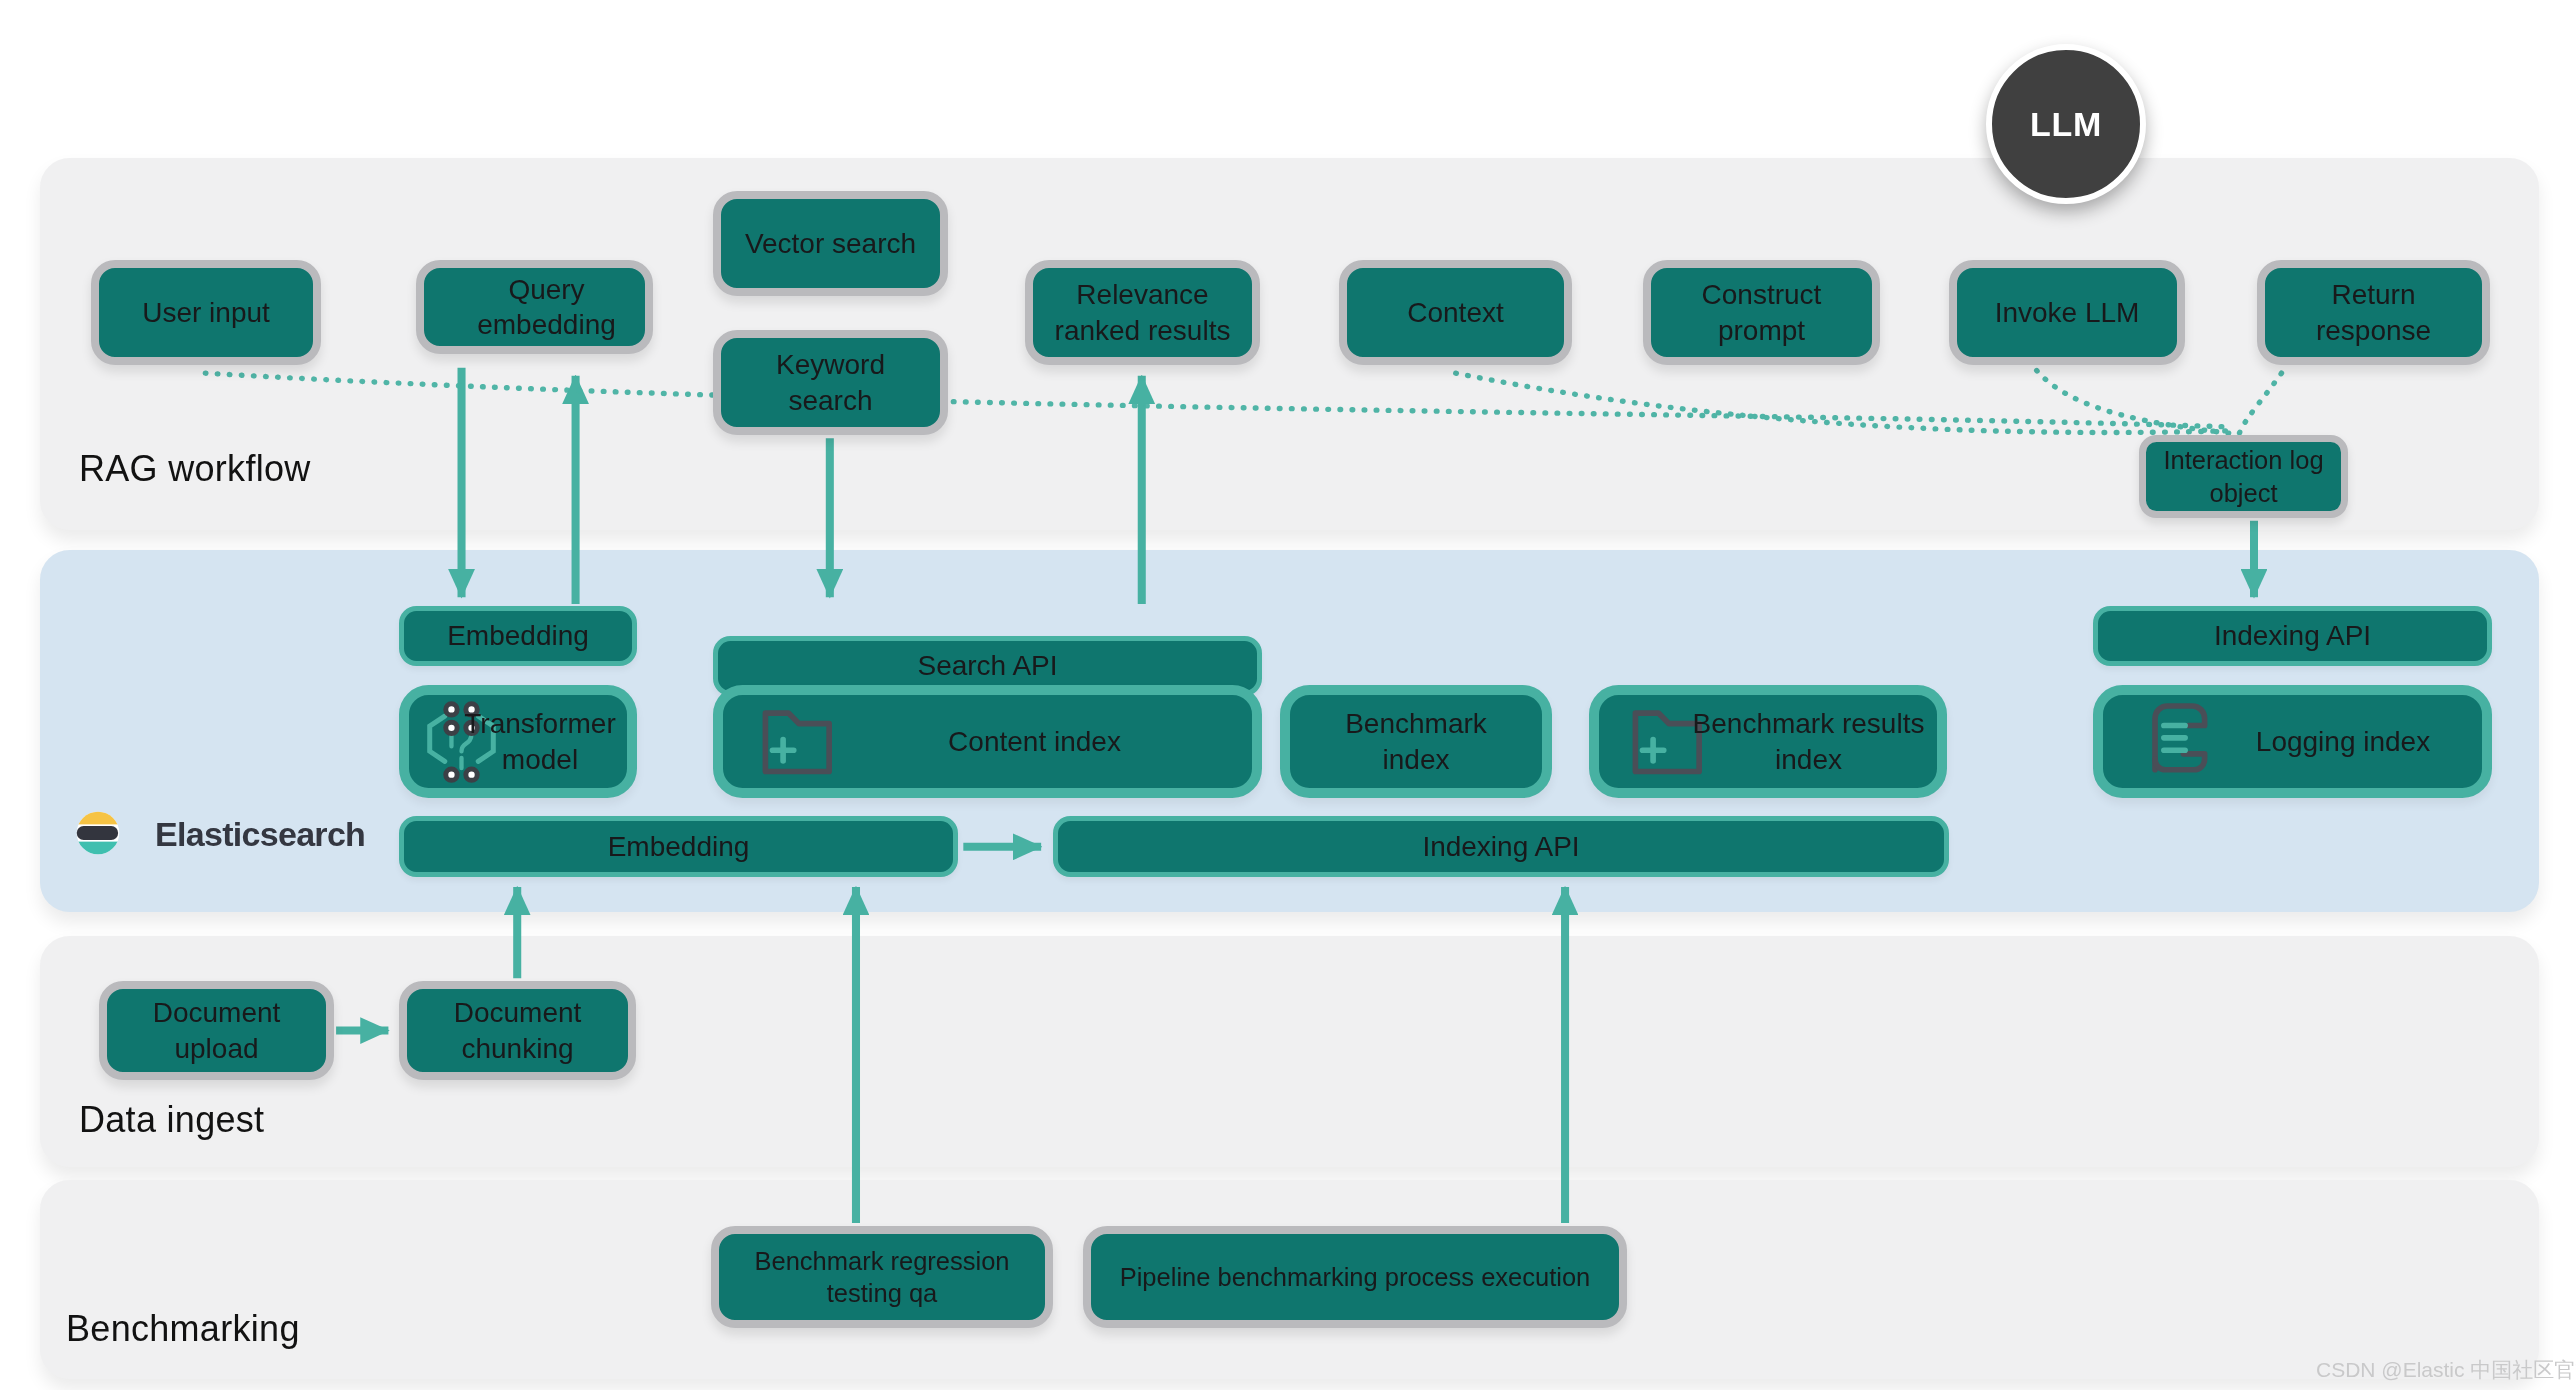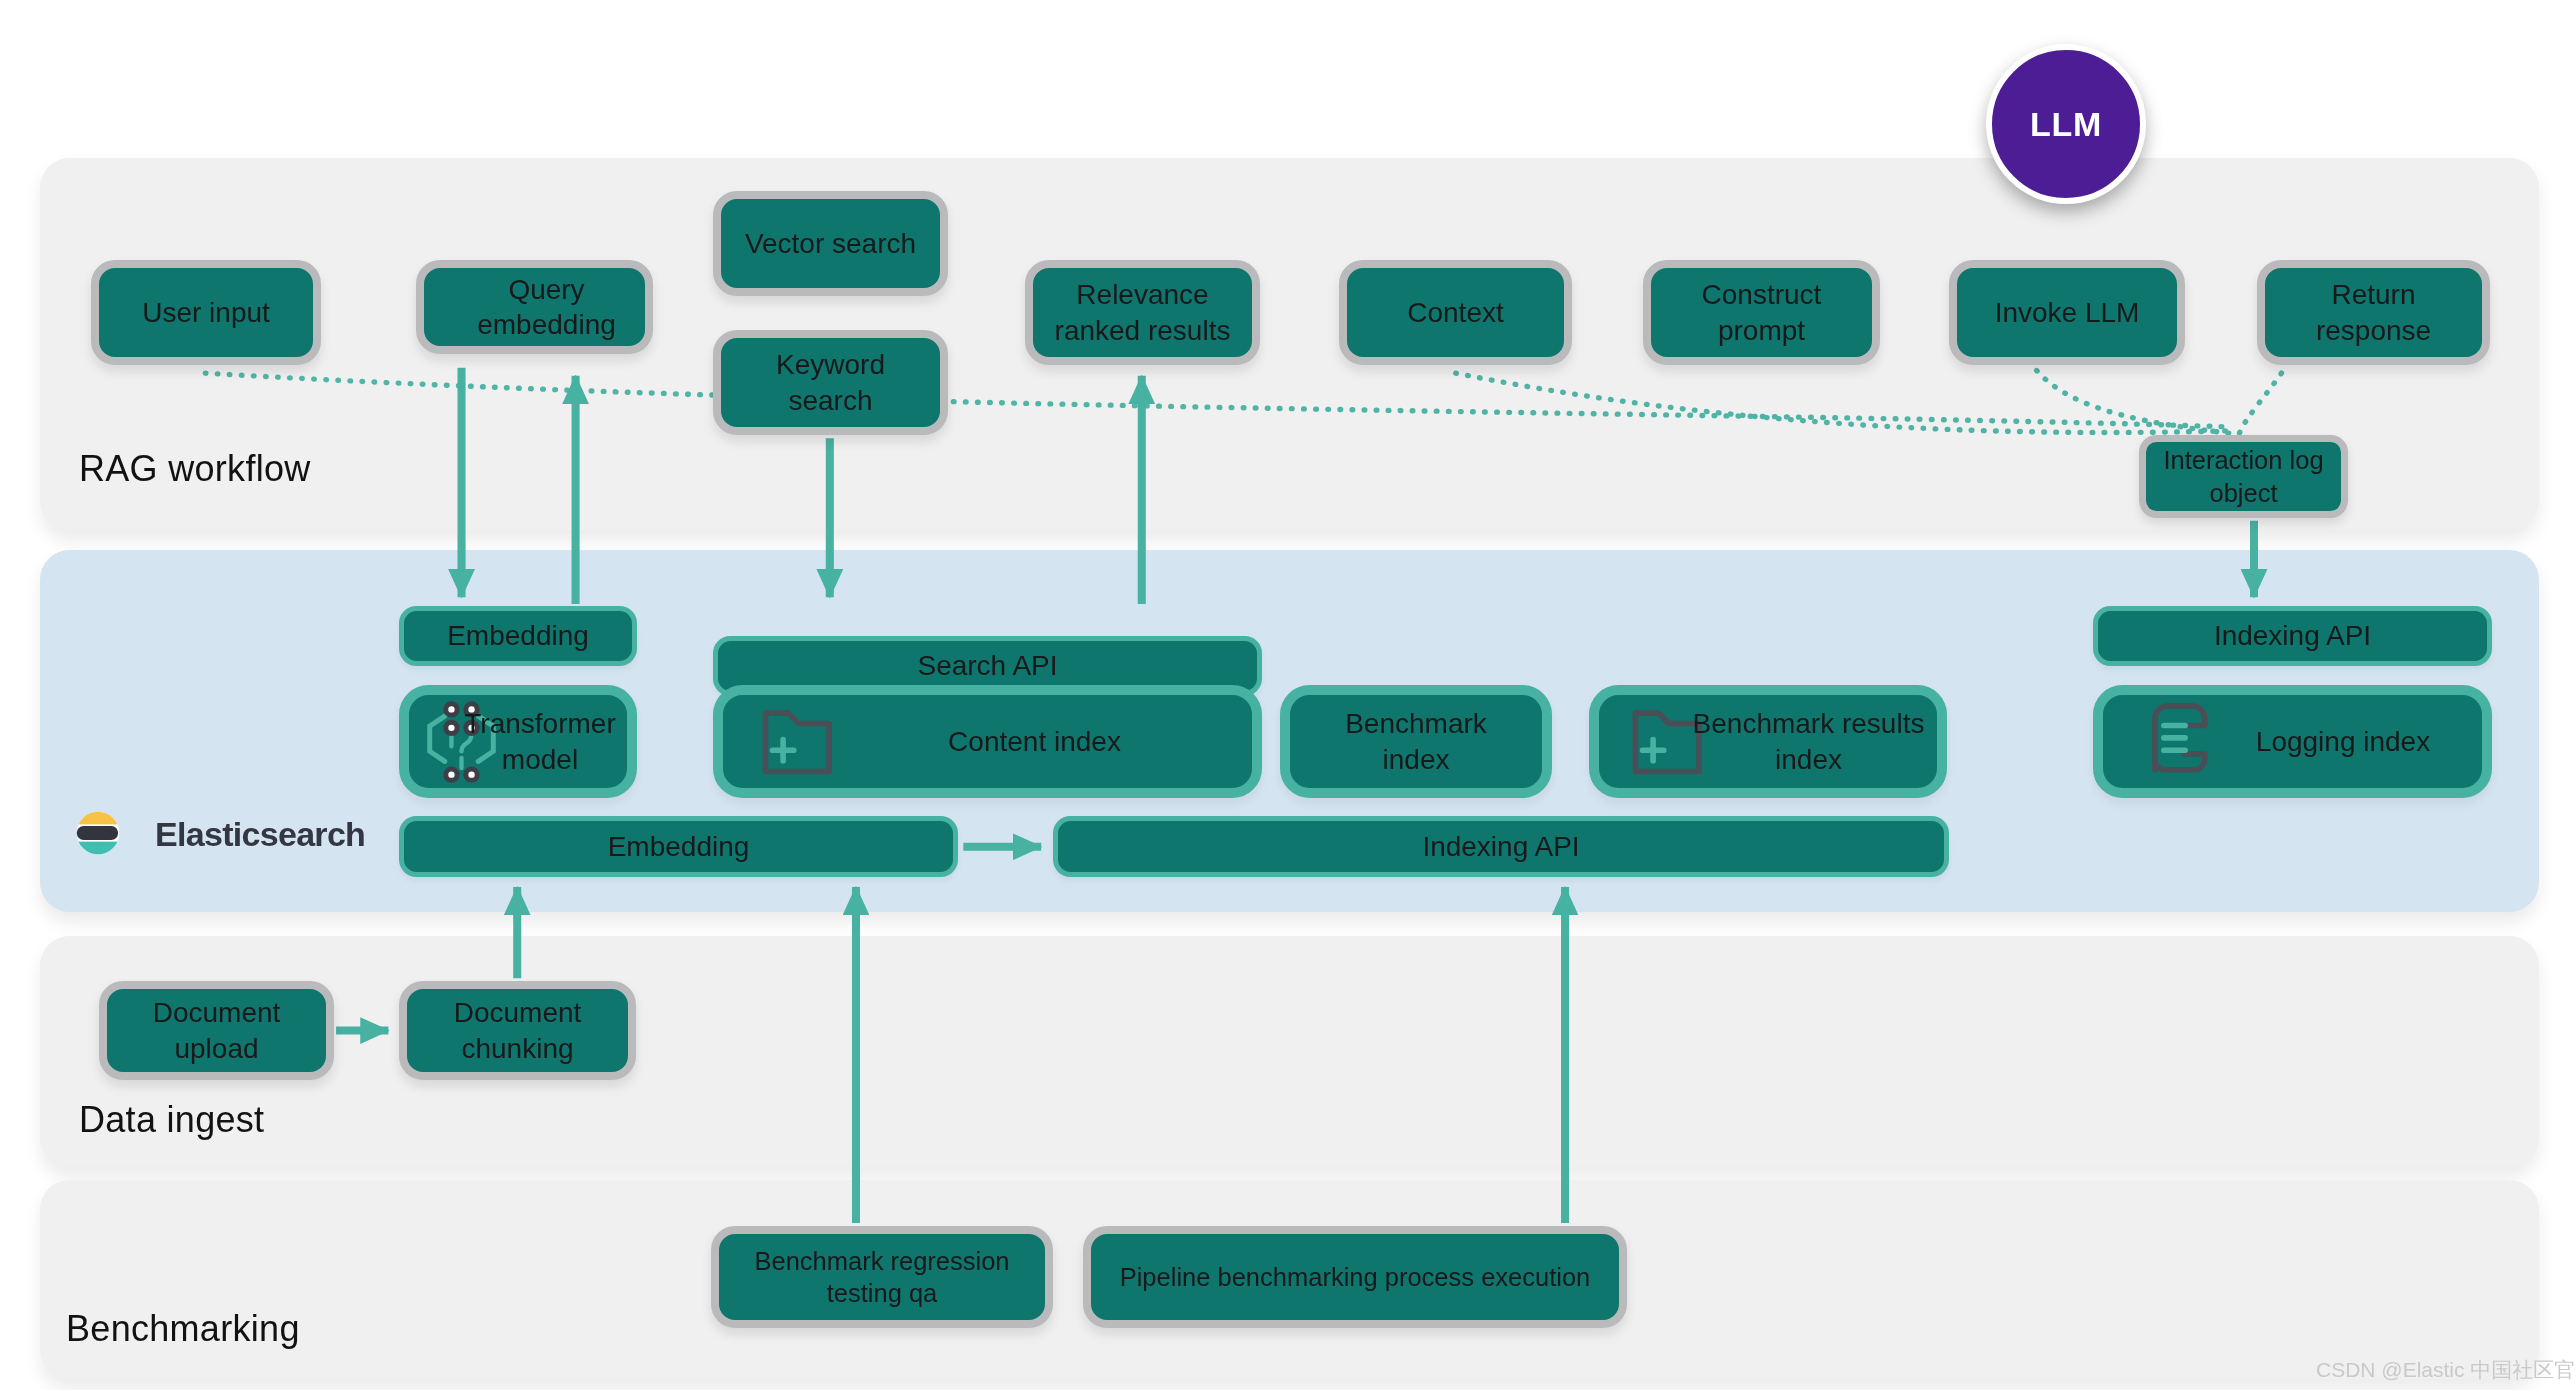--- a/index.html
+++ b/index.html
@@ -33,21 +33,21 @@
 
   
   .pad-narrow{padding:0 47px;}
   .pad-tf .label{padding-left:44px;}
   .pad-ci .label{padding-left:94px;}
   .pad-br .label{padding-left:81px;}
   .pad-lg .label{padding-left:101px;}
 
   
   .llm{position:absolute;left:1986px;top:44px;width:148px;height:148px;border-radius:50%;
-       background:#4c1d95;border:6px solid #ffffff;display:flex;align-items:center;
+       background:#404040;border:6px solid #ffffff;display:flex;align-items:center;
        justify-content:center;color:#ffffff;font-weight:bold;font-size:34px;
        letter-spacing:0.7px;box-shadow:0 8px 17.4px rgba(0,0,0,.30);z-index:4;}
 
   
   .brand{position:absolute;left:75px;top:805px;height:58px;display:flex;
          align-items:center;gap:34px;z-index:2;}
   .brand-name{font-size:34px;font-weight:bold;color:#343741;letter-spacing:-0.7px;}
 
   .watermark{position:absolute;left:2316px;top:1356px;font-size:21px;color:#c9c9ca;
              z-index:5;white-space:nowrap;}

